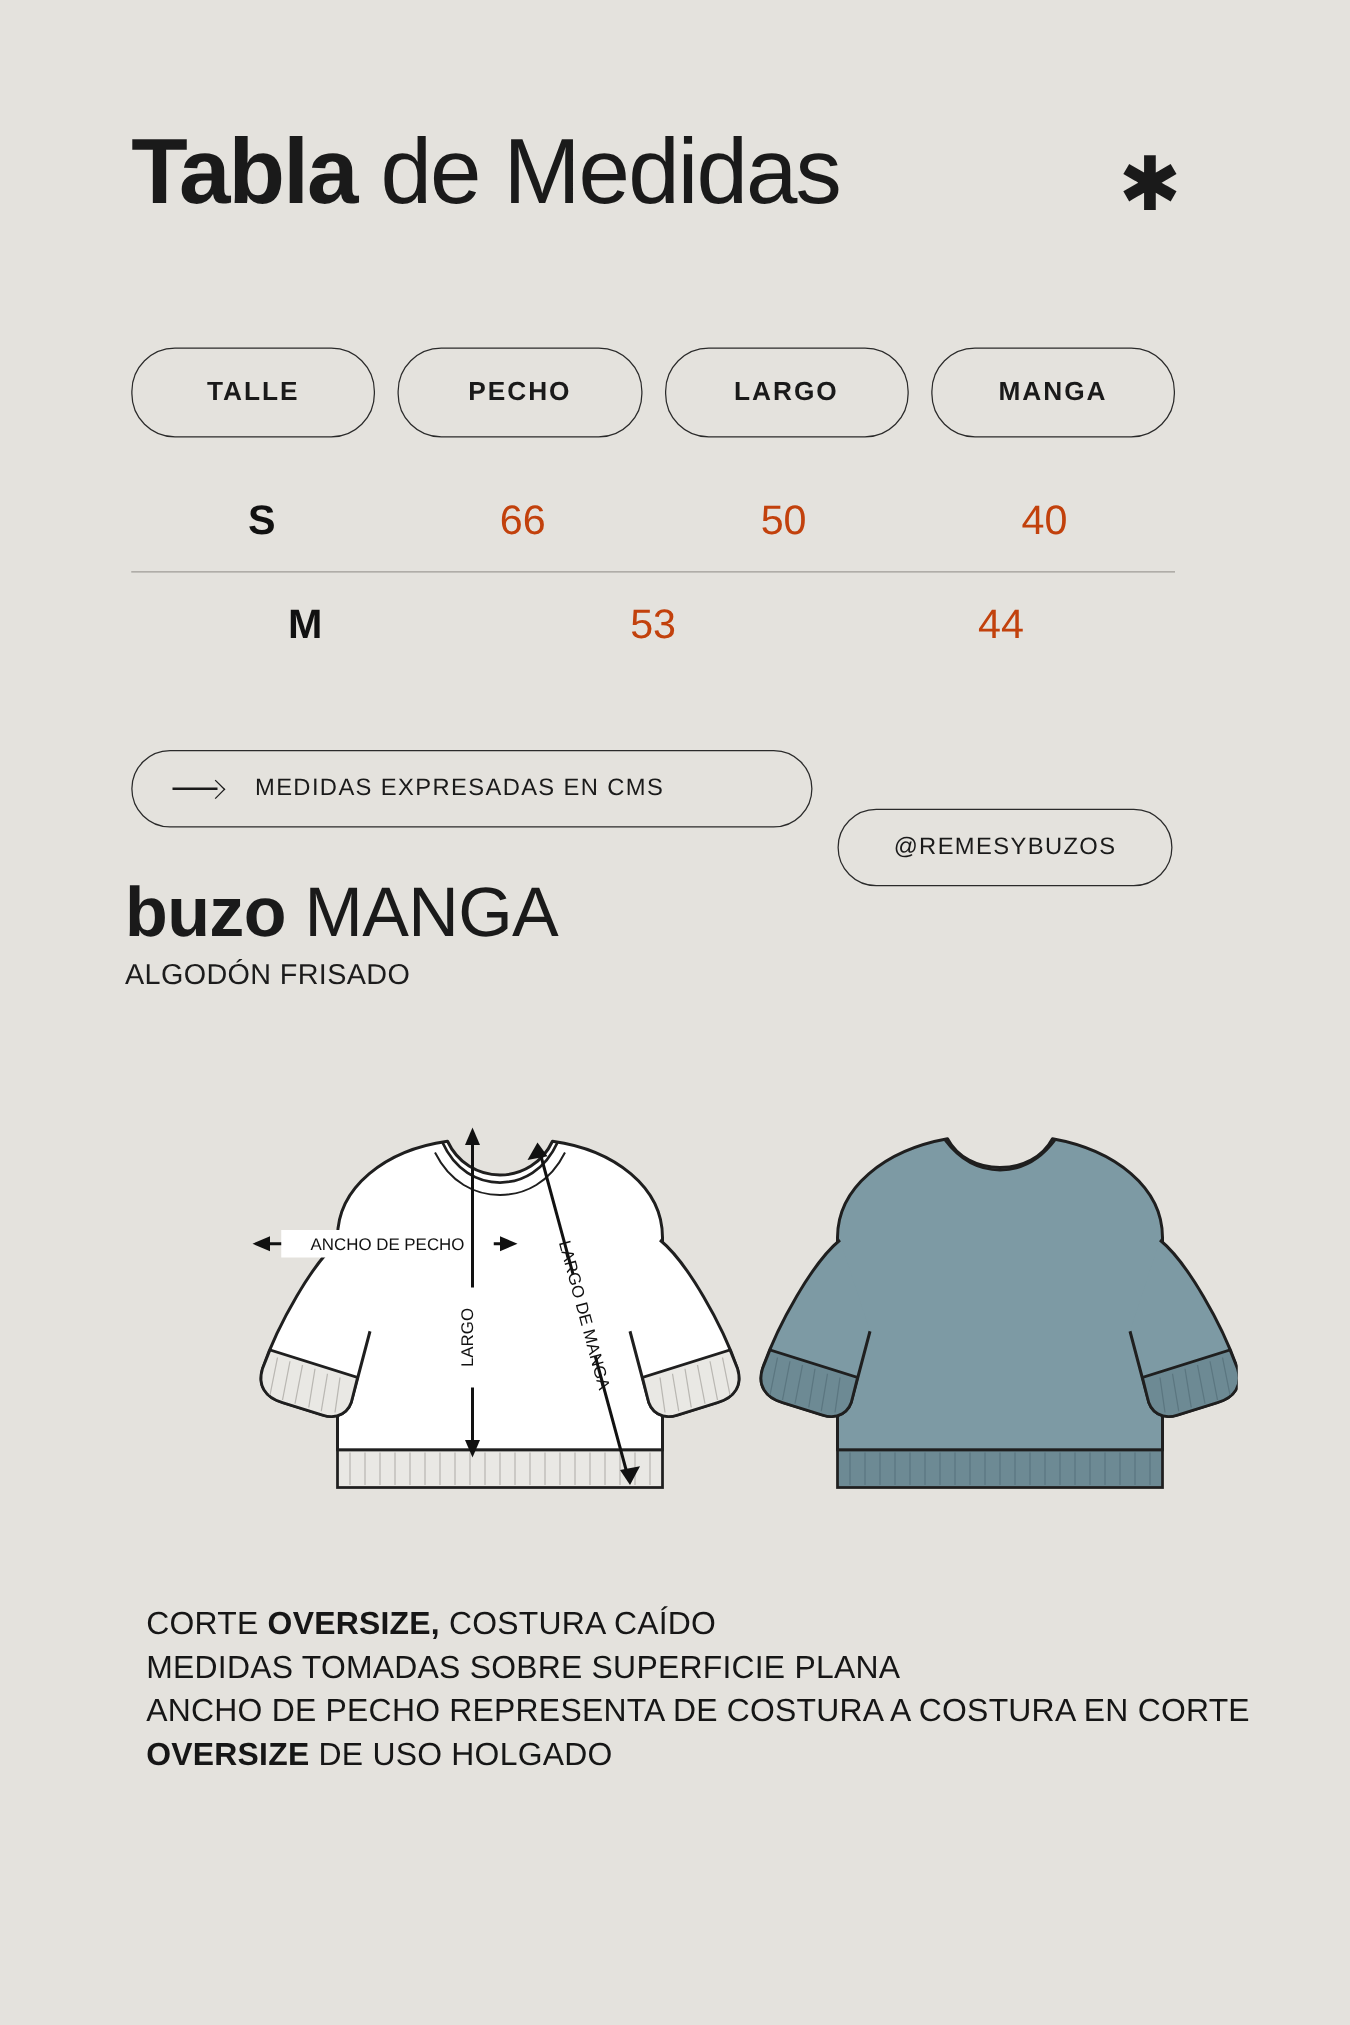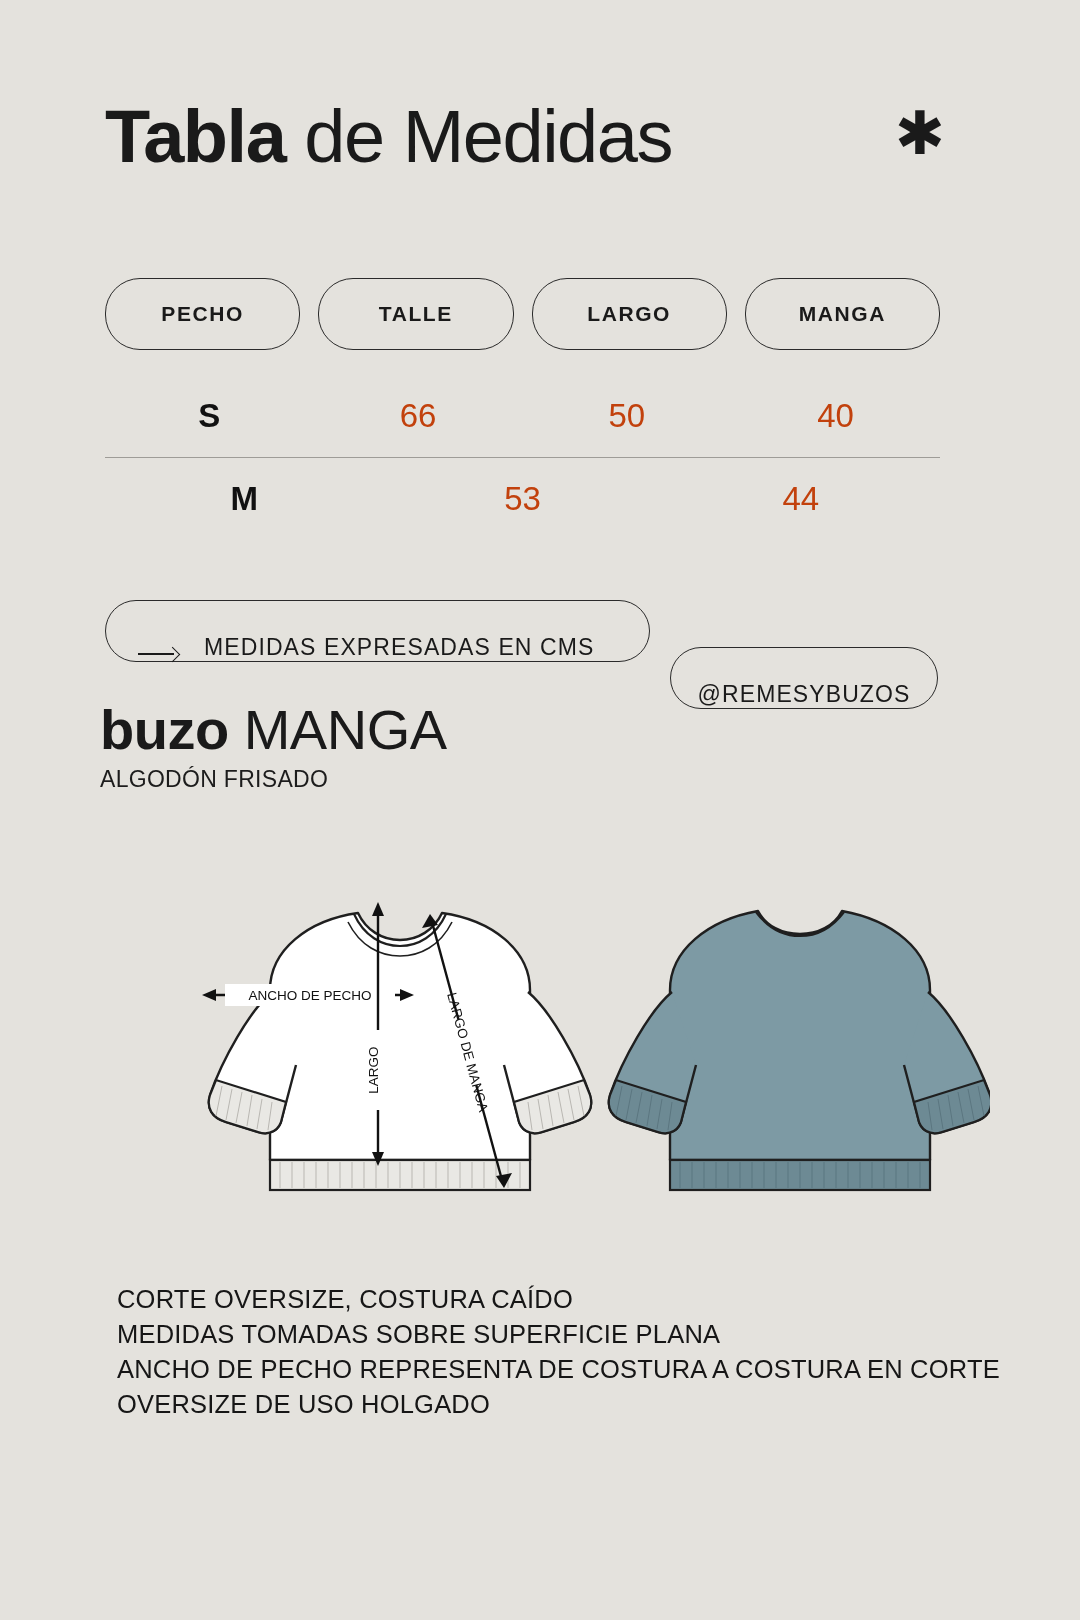--- a/index.html
+++ b/index.html
@@ -22,21 +22,21 @@
     box-sizing: border-box;
   }
 
   
   .title-row {
     position: absolute;
     left: 105px;
     top: 100px;
     width: 870px;
     display: flex;
-    align-items: flex-start;
+    align-items: flex-end;
     justify-content: space-between;
   }
   .title {
     font-size: 74px;
     letter-spacing: -1.5px;
     line-height: 1;
     white-space: nowrap;
   }
   .title .bold {
     font-weight: 700;
@@ -108,22 +108,22 @@
     top: 600px;
     width: 835px;
     display: flex;
     gap: 20px;
   }
   .note-pill {
     height: 62px;
     border: 1.5px solid #2a2a2a;
     border-radius: 31px;
     display: flex;
-    align-items: flex-end;
-    font-size: 23px;
+    align-items: center;
+    font-size: 19px;
     letter-spacing: 1.1px;
     box-sizing: border-box;
   }
   .note-pill.wide {
     width: 545px;
     padding-left: 32px;
     gap: 26px;
   }
   .note-pill.narrow {
     width: 268px;
@@ -189,37 +189,37 @@
     position: absolute;
     left: 117px;
     top: 1282px;
     width: 860px;
     font-size: 25.5px;
     line-height: 35px;
     letter-spacing: 0.2px;
     color: #161616;
   }
   .bottom-notes div { white-space: nowrap; }
-  .bottom-notes b { font-weight: 400; }
+  .bottom-notes b { font-weight: 700; }
 </style>
 </head>
 <body>
 
 <div class="page">
 
   <div class="title-row">
     <div class="title">
       <span class="bold">Tabla</span><span class="light"> de Medidas</span>
     </div>
     <div class="asterisk">✱</div>
   </div>
 
   <div class="pills">
+    <div class="pill">TALLE</div>
     <div class="pill">PECHO</div>
-    <div class="pill">TALLE</div>
     <div class="pill">LARGO</div>
     <div class="pill">MANGA</div>
   </div>
 
   <div class="table">
     <div class="trow">
       <div class="cell size">S</div>
       <div class="cell">66</div>
       <div class="cell">50</div>
       <div class="cell">40</div>

